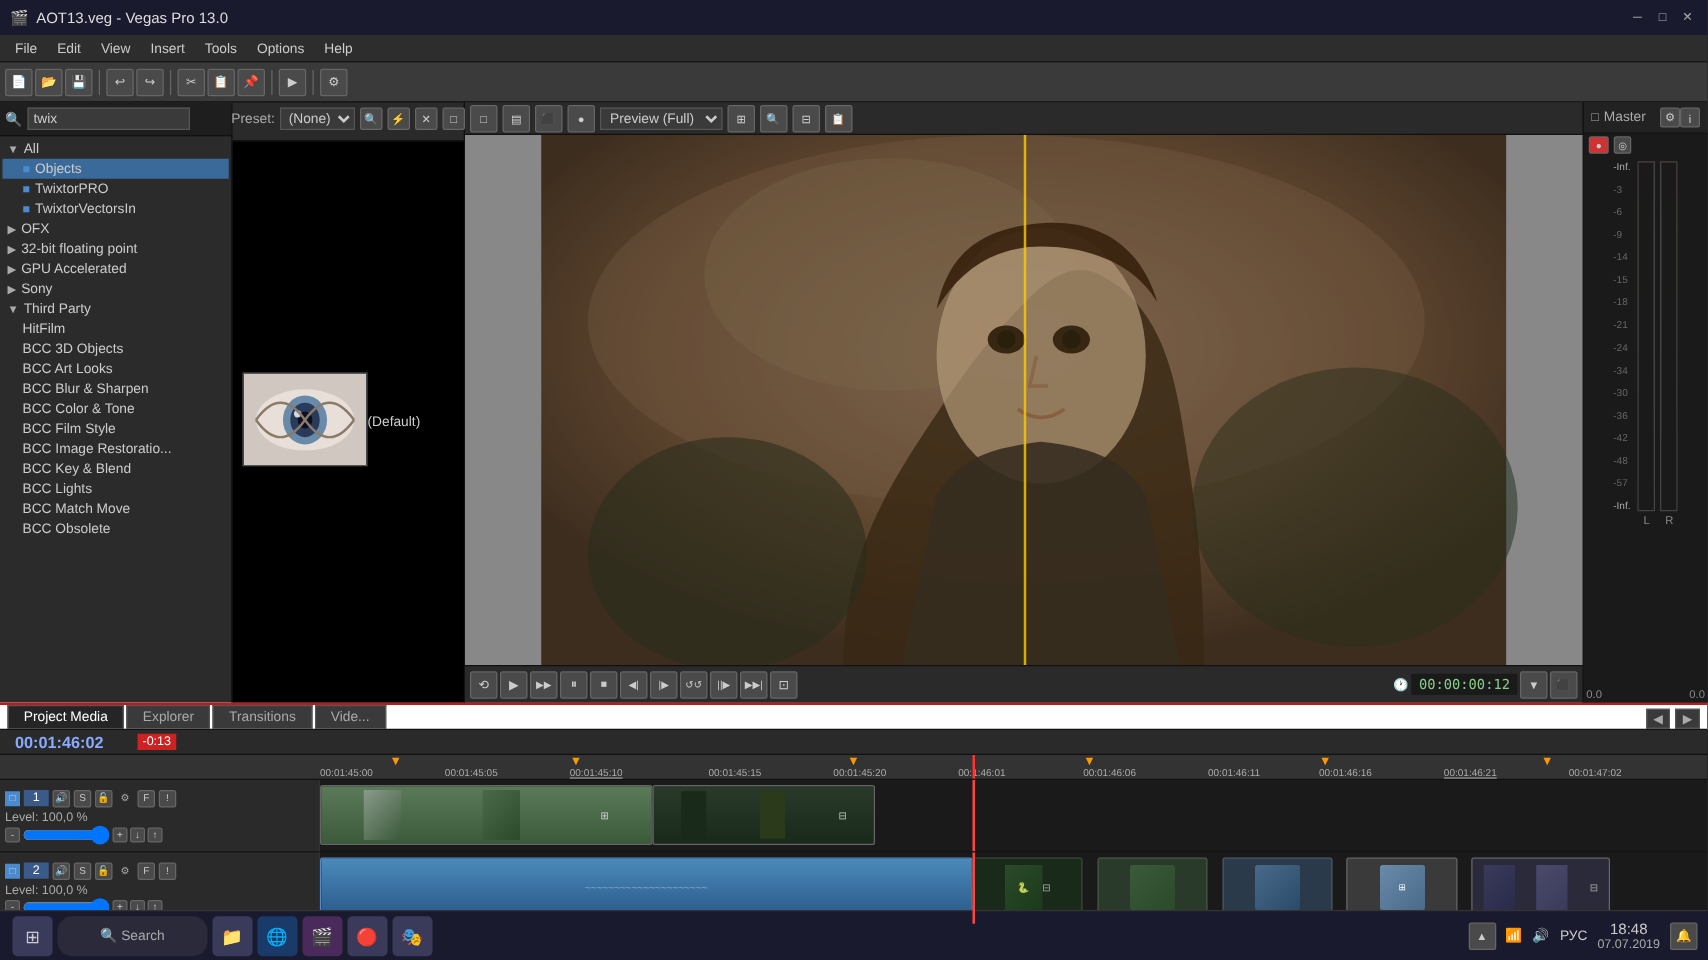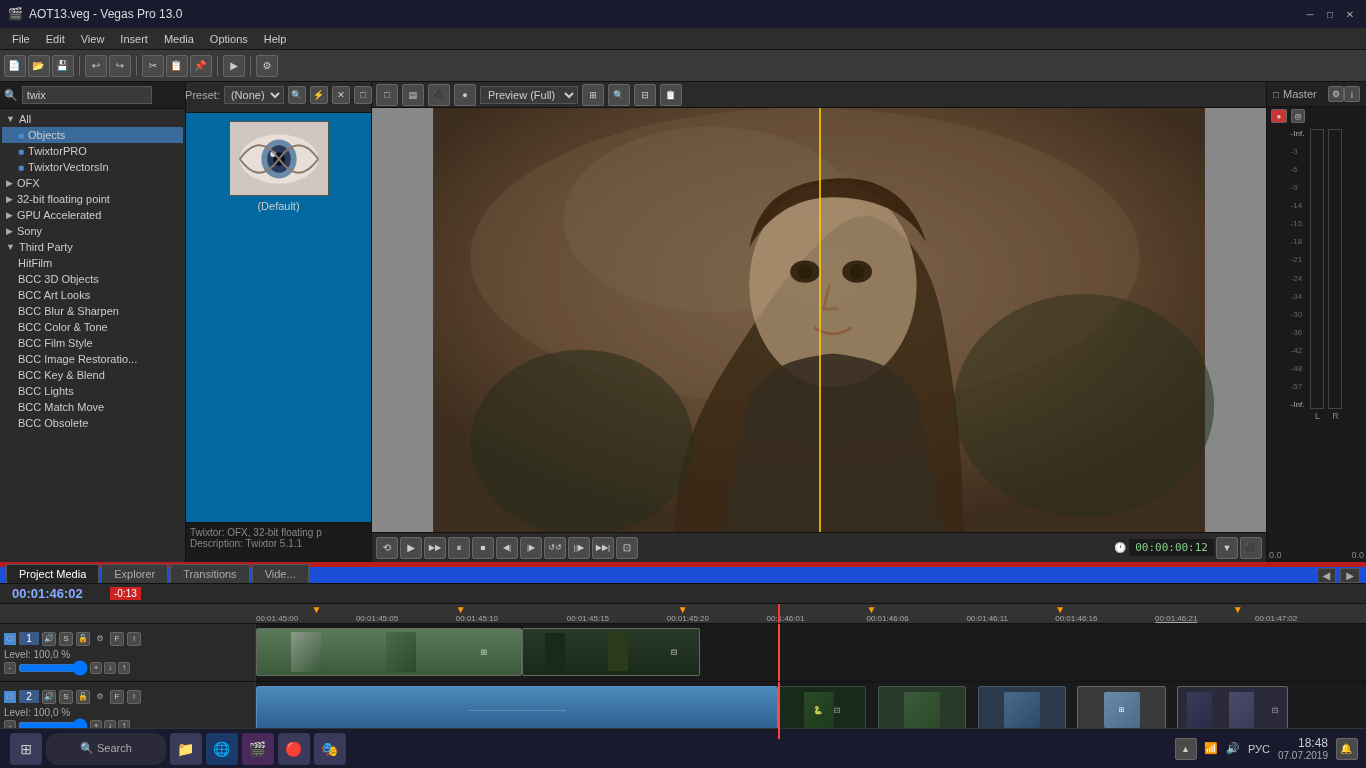--- a/index.html
+++ b/index.html
@@ -84,29 +84,29 @@
       color: #ccc;
     }
     .tree-item.selected { background: #3a6a9a; }
     .tree-arrow { margin-right: 4px; font-size: 9px; color: #aaa; }
     .tree-icon { margin-right: 4px; font-size: 10px; }
     .tree-indent1 { padding-left: 16px; }
 
     
     #fx-area {
       width: 186px;
-      background: #0369a1;
+      background: #000000;
       border-right: 1px solid #111;
       display: flex;
       flex-direction: column;
     }
     #preset-content {
       flex: 1;
       display: flex;
-      flex-direction: column;
+      flex-direction: row;
       align-items: center;
       padding: 8px;
       overflow-y: auto;
     }
     .preset-thumb {
       width: 100px; height: 75px;
       background: #1a1a1a;
       border: 1px solid #555;
       display: flex; align-items: center; justify-content: center;
       font-size: 9px; color: #888;
@@ -222,25 +222,25 @@
       justify-content: space-between;
       height: 280px;
       font-size: 8px;
       color: #666;
       margin-right: 2px;
     }
 
     
     #bottom-tabs {
       height: 22px;
-      background: #1d4ed8;
+      background: #ffffff;
       display: flex;
       align-items: flex-end;
       padding: 0 6px;
-      border-top: 5px solid #b91c1c;
+      border-top: 2px solid #b91c1c;
       border-bottom: 1px solid #111;
     }
     .btab {
       padding: 3px 12px;
       background: #3a3a3a;
       border: 1px solid #555;
       border-bottom: none;
       font-size: 11px;
       color: #aaa;
       cursor: pointer;
@@ -381,21 +381,21 @@
       cursor: pointer;
     }
     #systray {
       margin-left: auto;
       display: flex;
       align-items: center;
       gap: 8px;
       font-size: 11px;
       color: #ccc;
     }
-    #clock { text-align: right; }
+    #clock { text-align: center; }
     #clock .time { font-size: 12px; }
     #clock .date { font-size: 10px; color: #aaa; }
 
     
     ::-webkit-scrollbar { width: 8px; height: 8px; }
     ::-webkit-scrollbar-track { background: #1a1a1a; }
     ::-webkit-scrollbar-thumb { background: #555; border-radius: 4px; }
 
     .small-btn {
       padding: 1px 5px;
@@ -435,21 +435,21 @@
     <span>□</span>
     <span class="close-btn">✕</span>
   </div>
 </div>
 
 <div id="menubar">
   <span>File</span>
   <span>Edit</span>
   <span>View</span>
   <span>Insert</span>
-  <span>Media</span>
+  <span>Tools</span>
   <span>Options</span>
   <span>Help</span>
 </div>
 
 <div id="toolbar">
   <div class="tb-btn">📄</div>
   <div class="tb-btn">📂</div>
   <div class="tb-btn">💾</div>
   <div class="tb-sep"></div>
   <div class="tb-btn">↩</div>
@@ -566,24 +566,20 @@
           <ellipse cx="50" cy="38" rx="40" ry="25" fill="#e8e0d8"></ellipse>
           <ellipse cx="50" cy="38" rx="18" ry="20" fill="#6a8aaa"></ellipse>
           <ellipse cx="50" cy="38" rx="12" ry="14" fill="#2a3a5a"></ellipse>
           <ellipse cx="50" cy="38" rx="6" ry="7" fill="#0a1020"></ellipse>
           <ellipse cx="44" cy="33" rx="3" ry="3" fill="white" opacity="0.8"></ellipse>
           <path d="M10 38 Q30 10 50 38 Q70 10 90 38" fill="none" stroke="#8a7a6a" stroke-width="2"></path>
           <path d="M10 38 Q30 66 50 38 Q70 66 90 38" fill="none" stroke="#8a7a6a" stroke-width="2"></path>
         </svg>
       </div>
       <div class="preset-label">(Default)</div>
-    </div>
-    <div id="fx-desc">
-      <div>Twixtor: OFX, 32-bit floating p</div>
-      <div>Description: Twixtor 5.1.1</div>
     </div>
   </div>
 
   <div id="right-preview">
 
     <div id="preview-toolbar">
       <div class="tb-btn" style="font-size:9px;">□</div>
       <div class="tb-btn" style="font-size:9px;">▤</div>
       <div class="tb-btn" style="font-size:9px;">⬛</div>
       <div class="tb-btn" style="font-size:9px;">●</div>
@@ -745,21 +741,21 @@
 
           <div style="position:absolute;left:5%;top:0;color:#ff9900;font-size:10px;">▼</div>
           <div style="position:absolute;left:18%;top:0;color:#ff9900;font-size:10px;">▼</div>
           <div style="position:absolute;left:38%;top:0;color:#ff9900;font-size:10px;">▼</div>
           <div style="position:absolute;left:55%;top:0;color:#ff9900;font-size:10px;">▼</div>
           <div style="position:absolute;left:72%;top:0;color:#ff9900;font-size:10px;">▼</div>
           <div style="position:absolute;left:88%;top:0;color:#ff9900;font-size:10px;">▼</div>
 
           <span style="position:absolute;left:0%;font-size:8px;color:#aaa;top:10px;">00:01:45:00</span>
           <span style="position:absolute;left:9%;font-size:8px;color:#aaa;top:10px;">00:01:45:05</span>
-          <span style="position:absolute;left:18%;font-size:8px;color:#aaa;top:10px;">00:01:45:10</span>
+          <span style="position:absolute;left:18%;font-size:8px;color:#aaa;top:10px;text-decoration:underline;">00:01:45:10</span>
           <span style="position:absolute;left:28%;font-size:8px;color:#aaa;top:10px;">00:01:45:15</span>
           <span style="position:absolute;left:37%;font-size:8px;color:#aaa;top:10px;">00:01:45:20</span>
           <span style="position:absolute;left:46%;font-size:8px;color:#aaa;top:10px;">00:1:46:01</span>
           <span style="position:absolute;left:55%;font-size:8px;color:#aaa;top:10px;">00:01:46:06</span>
           <span style="position:absolute;left:64%;font-size:8px;color:#aaa;top:10px;">00:01:46:11</span>
           <span style="position:absolute;left:72%;font-size:8px;color:#aaa;top:10px;">00:01:46:16</span>
           <span style="position:absolute;left:81%;font-size:8px;color:#aaa;top:10px;text-decoration:underline;">00:01:46:21</span>
           <span style="position:absolute;left:90%;font-size:8px;color:#aaa;top:10px;">00:01:47:02</span>
 
           <div style="position:absolute;left:47%;top:0;width:2px;background:#ff3333;height:100%;z-index:5;"></div>

